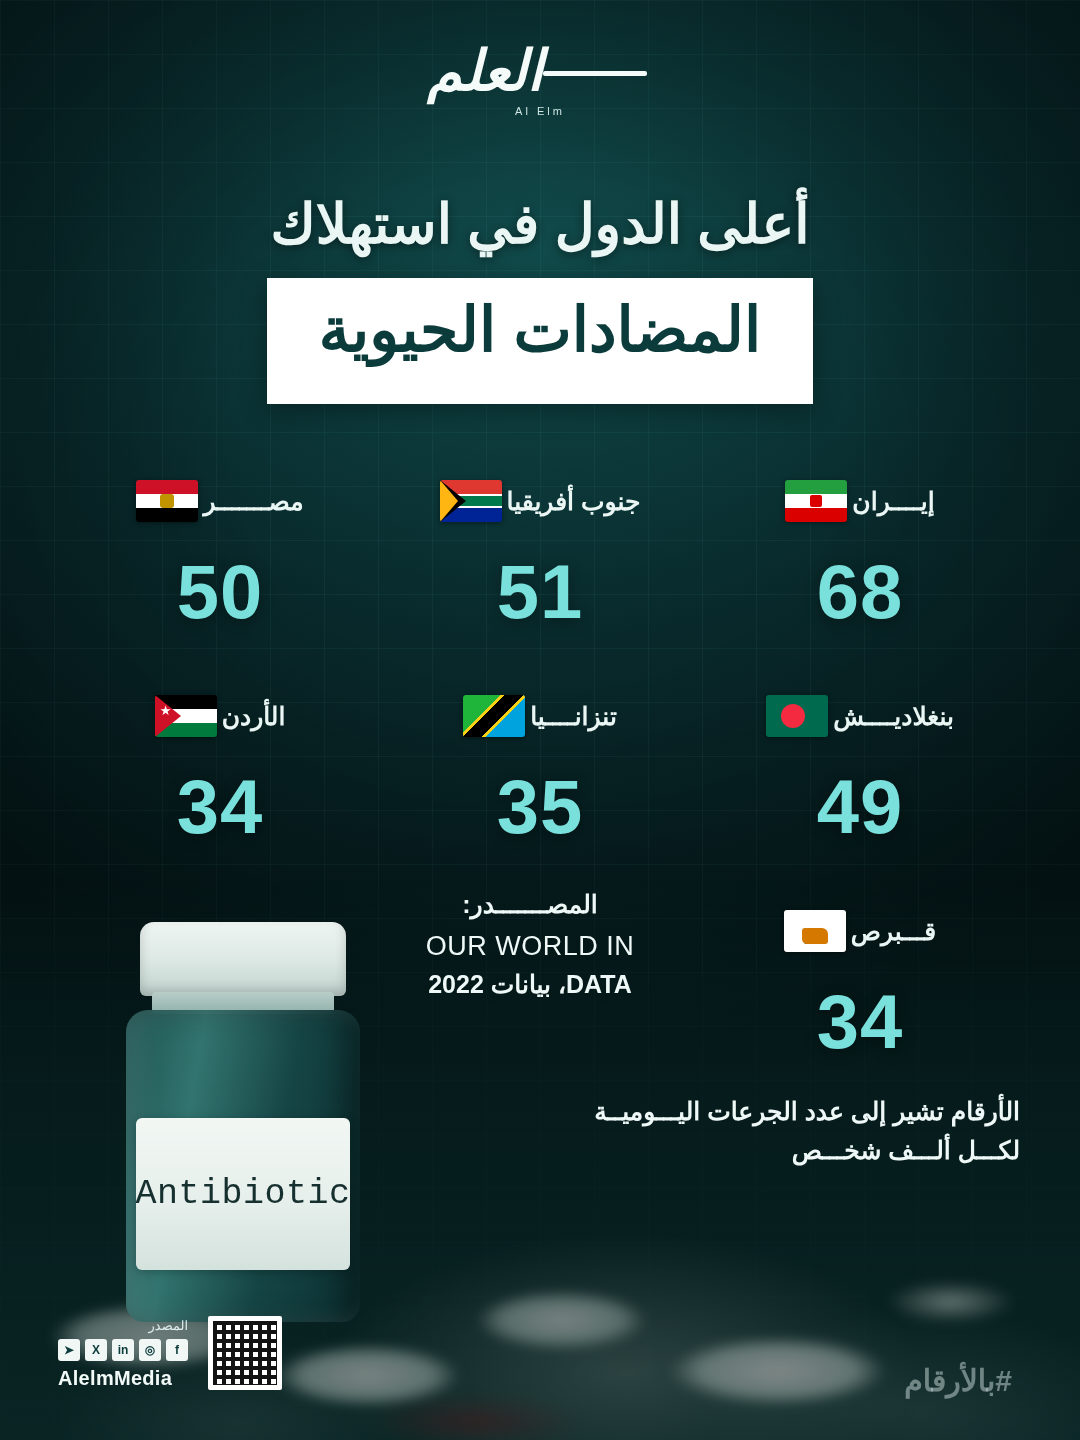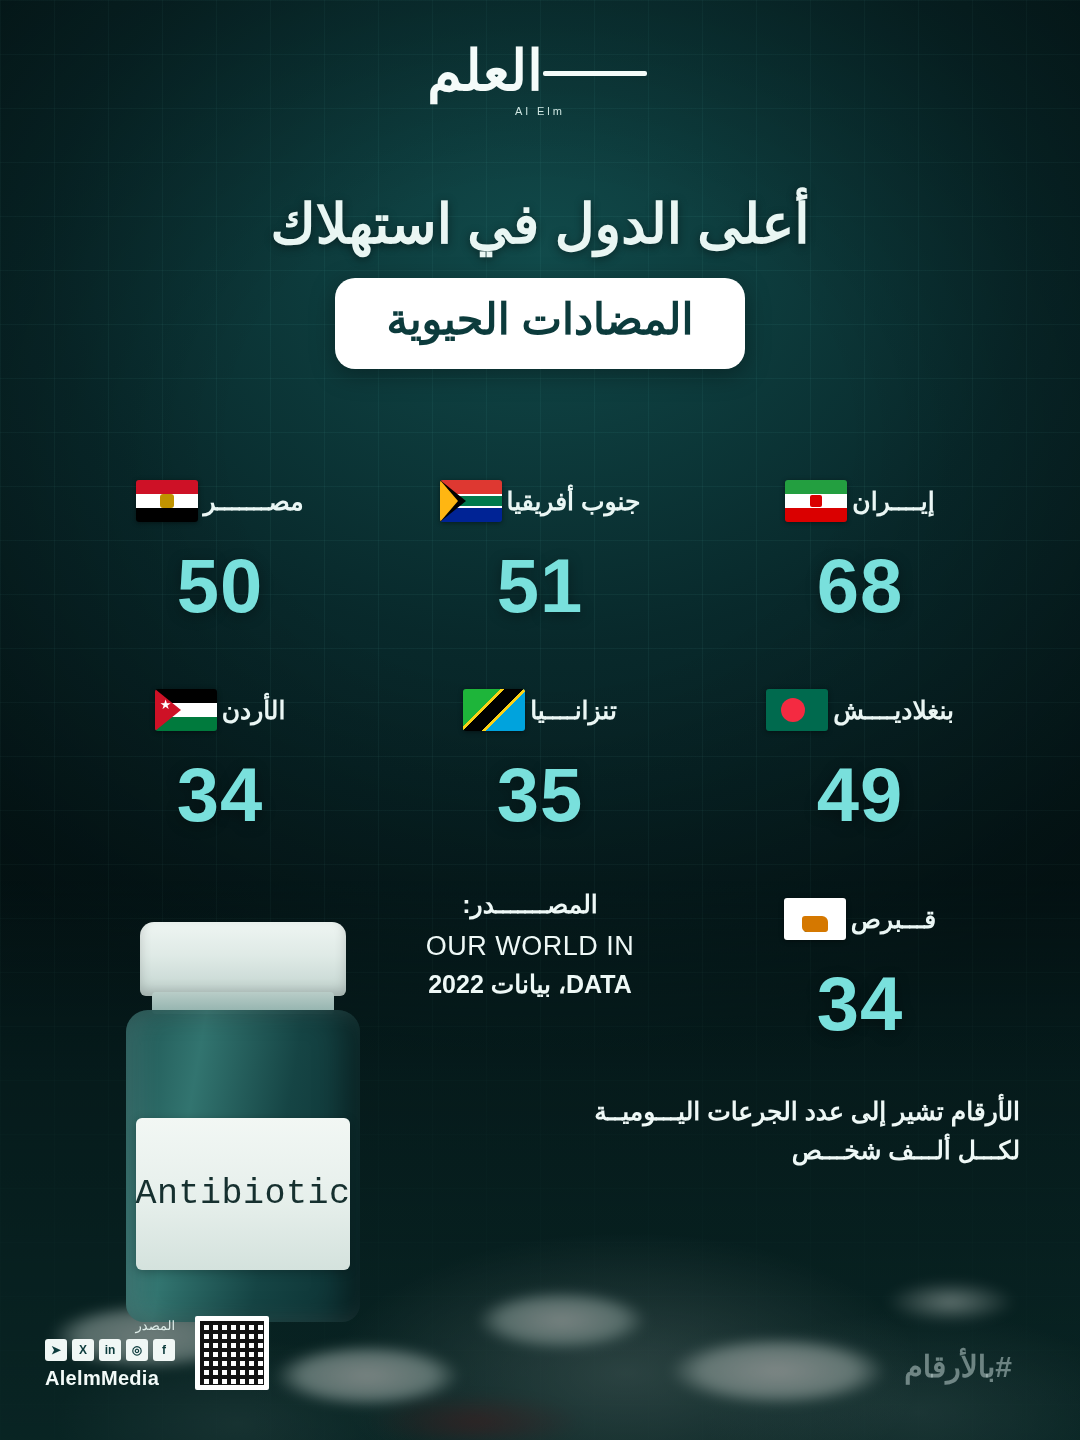--- a/index.html
+++ b/index.html
@@ -78,61 +78,60 @@
     display: flex; align-items: center; justify-content: center;
     box-shadow: 0 2px 10px rgba(0,0,0,0.25);
   }
   #bottle .label span {
     font-family: Liberation Mono, monospace;
     font-size: 35px; color: #16302f; letter-spacing: 0.5px; direction: ltr;
   }
   
   #logo { position: absolute; top: 42px; left: 0; right: 0; text-align: center; }
   #logo .word {
-    font-size: 56px; font-weight: 700; color: #f4fbf9; letter-spacing: 1px; line-height: 1.05;
+    font-size: 56px; font-weight: 700; color: #f4fbf9; letter-spacing: 1px; line-height: 1.05; font-style: italic;
   }
   #logo .word .bar {
     display: inline-block; width: 104px; height: 5px; background: #f4fbf9;
     vertical-align: 14px; margin-right: 6px; border-radius: 2px;
   }
   #logo .sub { font-size: 11px; color: #cfe6e2; letter-spacing: 3px; margin-top: 4px; direction: ltr; }
 
   
   #headline { position: absolute; top: 176px; left: 0; right: 0; text-align: center; }
   #headline .line1 {
     font-size: 55px; font-weight: 700; color: #e9f6f3; letter-spacing: 0px;
     text-shadow: 0 2px 10px rgba(0,0,0,0.45);
     margin-top: 16px;
   }
   #headline .box {
     display: inline-block; margin-top: 22px;
     background: #ffffff; color: #0c3b3c;
-    padding: 18px 52px 26px 52px;
-    font-size: 43px; font-weight: 700; line-height: 1.1;
+    padding: 18px 52px 40px 52px;
+    font-size: 62px; font-weight: 700; line-height: 1.1;
     box-shadow: 0 6px 24px rgba(0,0,0,0.35);
-    border-radius: 20px;
   }
 
   
   #stats { position: absolute; top: 480px; left: 60px; right: 60px; }
   .row { display: flex; }
   .cell { width: 33.333%; padding: 0 8px; text-align: center; }
   .cell .head {
     display: flex; align-items: center; justify-content: center; gap: 5px;
     direction: rtl;
   }
   .cell .cname {
     font-size: 25px; color: #eaf6f4; font-weight: 600; letter-spacing: 2px; white-space: nowrap;
   }
   .flag {
     width: 62px; height: 42px; border-radius: 3px; overflow: hidden;
     box-shadow: 0 1px 5px rgba(0,0,0,0.45); position: relative; flex: none;
   }
   .cell .value {
-    margin-top: 20px; font-size: 76px; font-weight: 700; color: #79e0dc;
+    margin-top: 26px; font-size: 76px; font-weight: 700; color: #79e0dc;
     letter-spacing: 1px; text-shadow: 0 3px 14px rgba(0,0,0,0.35); direction: ltr;
   }
   .row-gap { height: 60px; }
 
   
   .flag-ir { background: linear-gradient(180deg, #239f40 0 33.3%, #ffffff 33.3% 66.6%, #da0000 66.6% 100%); }
   .flag-ir:after { content:""; position:absolute; left:50%; top:50%; width:12px; height:12px; margin:-6px 0 0 -6px; background:#da0000; border-radius:2px; }
   .flag-za { background: linear-gradient(180deg, #de3831 0 33%, #ffffff 33% 38%, #007a4d 38% 62%, #ffffff 62% 67%, #002395 67% 100%); }
   .flag-za:before { content:""; position:absolute; left:0; top:0; width:0; height:0; border-left: 26px solid #000; border-top: 21px solid transparent; border-bottom: 21px solid transparent; }
   .flag-za:after { content:""; position:absolute; left:0; top:0; width:0; height:0; border-left: 18px solid #ffb612; border-top: 21px solid transparent; border-bottom: 21px solid transparent; }
@@ -159,24 +158,24 @@
   #source .s3 { font-size: 25px; font-weight: 600; margin-top: 8px; }
 
   
   #note {
     position: absolute; top: 1092px; right: 60px; width: 600px; text-align: right;
     color: #eef8f6; font-size: 25px; font-weight: 600; line-height: 1.55; letter-spacing: 1px;
   }
 
   
   #hashtag {
-    position: absolute; bottom: 56px; right: 68px;
+    position: absolute; bottom: 42px; right: 68px;
     color: rgba(225,242,239,0.45); font-size: 30px; font-weight: 600;
   }
-  #footer-brand { position: absolute; left: 45px; bottom: 50px; display: flex; align-items: flex-end; gap: 20px; }
+  #footer-brand { position: absolute; left: 58px; bottom: 50px; display: flex; align-items: flex-end; gap: 20px; }
   #qr {
     width: 74px; height: 74px; background: #ffffff; padding: 5px; border-radius: 2px;
   }
   #qr .qrinner {
     width: 100%; height: 100%;
     background-image:
       linear-gradient(90deg, #000 50%, transparent 50%),
       linear-gradient(#000 50%, transparent 50%);
     background-size: 9px 9px, 9px 9px;
     opacity: 0.92;

